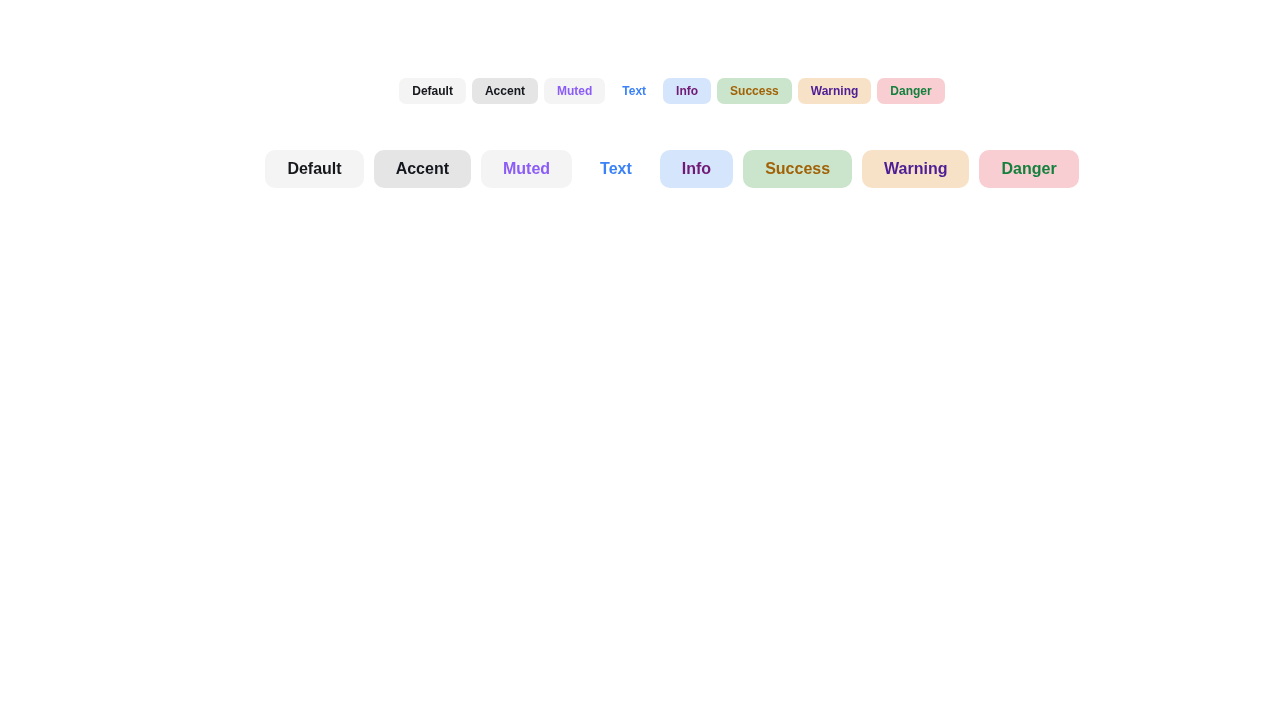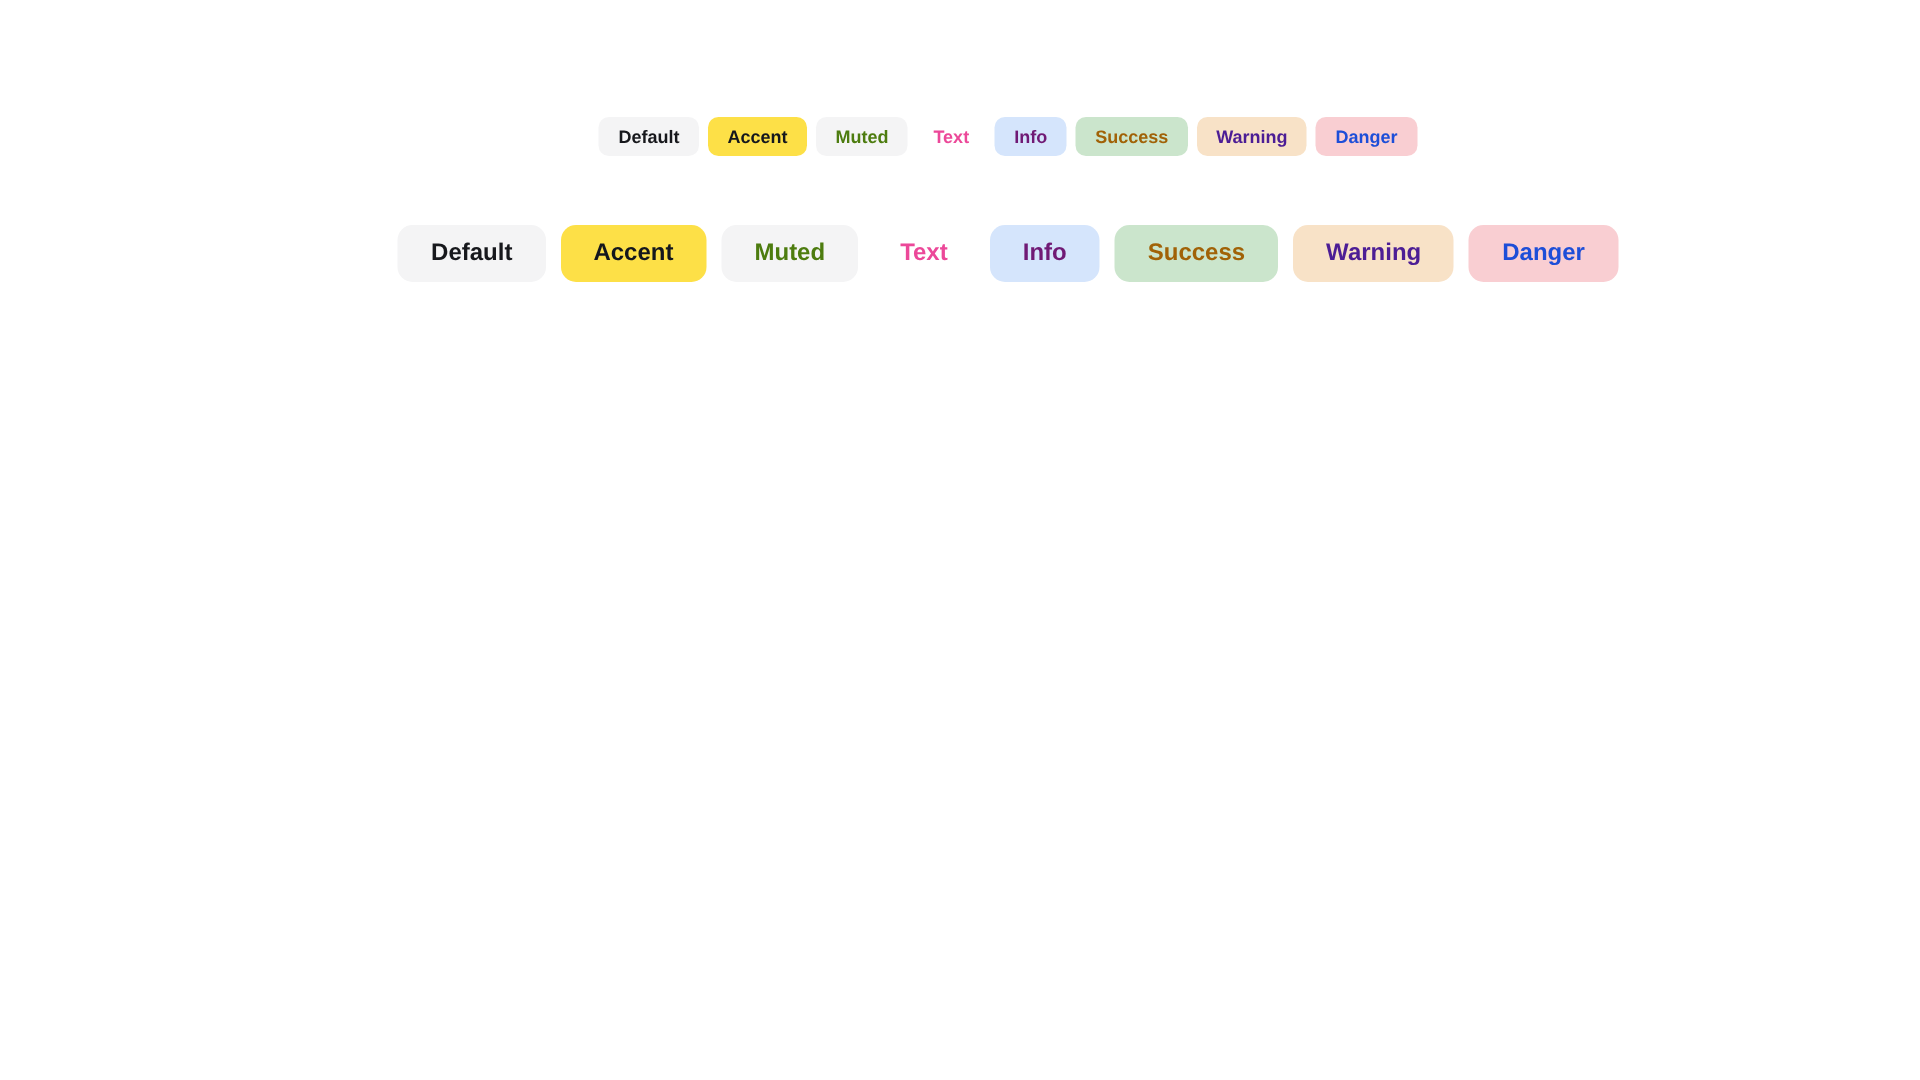--- a/index.html
+++ b/index.html
@@ -81,46 +81,46 @@
     box-sizing: border-box;
     margin: 0;
   }
 
   
   .btn-default {
     background: #f4f4f5;
     color: #17181c;
   }
   .btn-accent {
-    background: #fde047;
+    background: #e5e5e5;
     color: #14171d;
   }
   .btn-muted {
     background: #f4f4f5;
-    color: #4d7c0f;
+    color: #8b5cf6;
   }
   .btn-text {
     background: transparent;
-    color: #ec4899;
+    color: #3b82f6;
   }
   .btn-info {
     background: #d5e5fc;
     color: #701a75;
   }
   .btn-success {
     background: #cbe5cc;
     color: #a16207;
   }
   .btn-warning {
     background: #f8e2c7;
     color: #4c1d95;
   }
   .btn-danger {
     background: #f9ced2;
-    color: #1d4ed8;
+    color: #15803d;
   }
 </style>
 </head>
 <body>
 
 <div class="page">
 
   <div class="button-row row-small">
     <button class="btn btn-default">Default</button>
     <button class="btn btn-accent">Accent</button>

